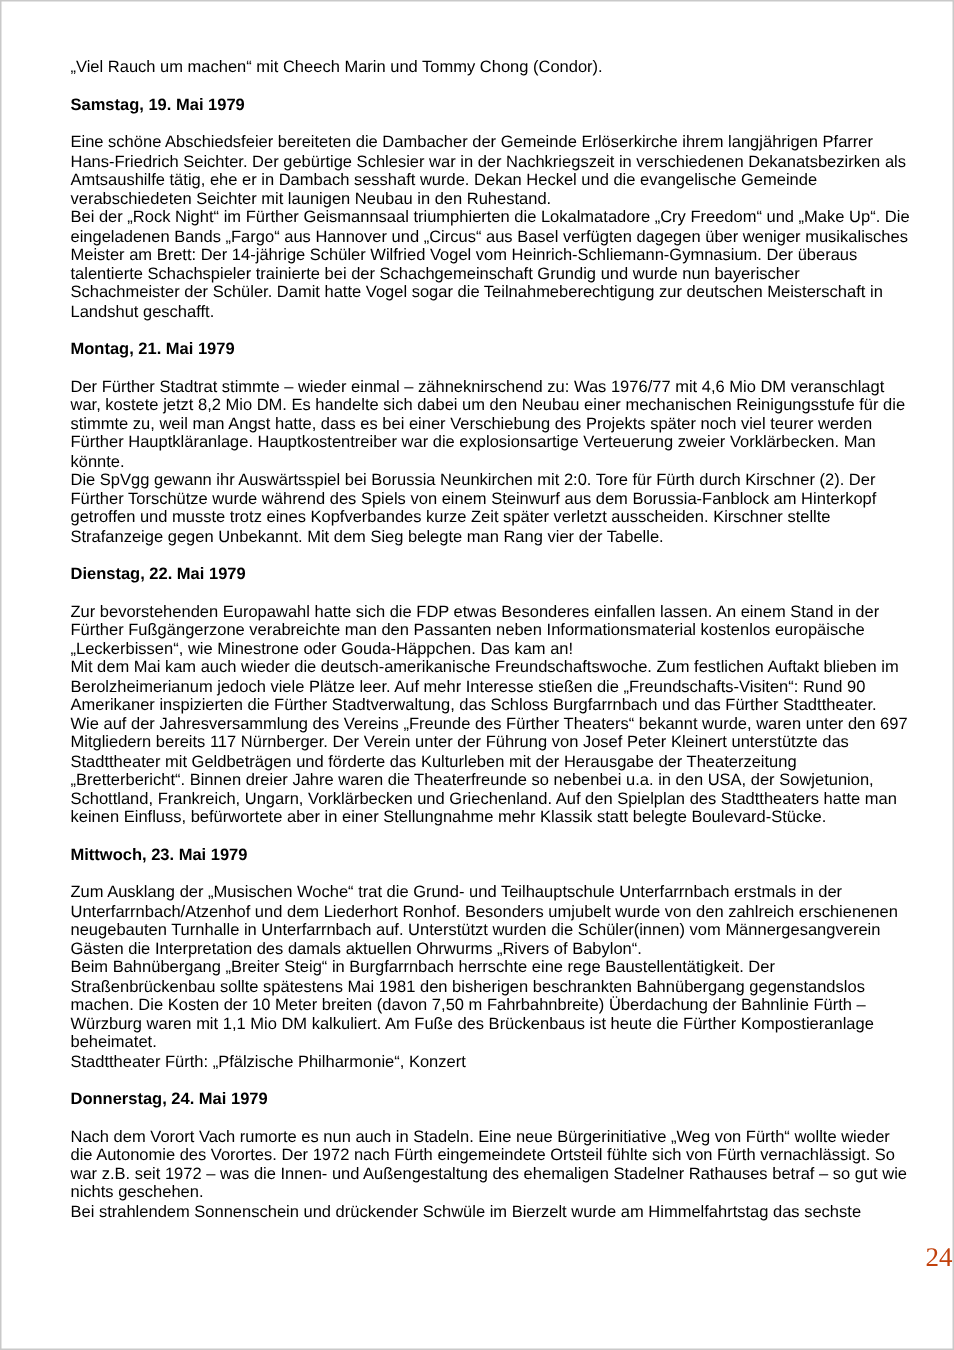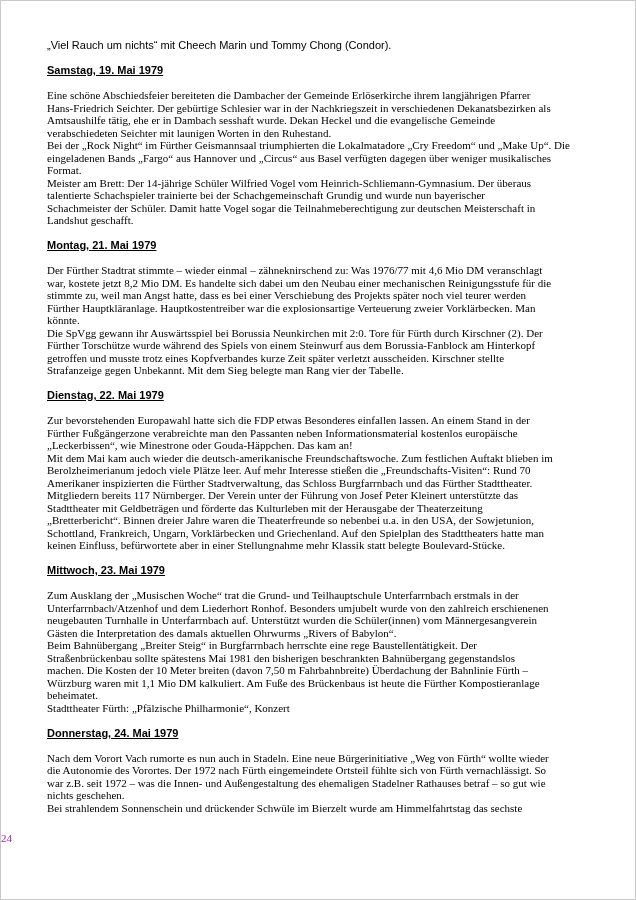--- a/index.html
+++ b/index.html
@@ -27,56 +27,53 @@
     width: 546px;
   }
   .line {
     white-space: nowrap;
     height: 12.5px;
   }
   .heading {
     font-weight: bold;
     margin: 12.5px 0;
     white-space: nowrap;
-    text-decoration: underline;
   }
   .paragraph {
     margin: 0;
-    font-family: Liberation Serif, serif;
   }
   .page-number {
     position: absolute;
     top: 829px;
     left: 0;
     width: 100%;
-    text-align: left;
+    text-align: right;
     font-family: "Liberation Serif", "DejaVu Serif", serif;
-    font-size: 11px;
+    font-size: 18px;
     line-height: 16px;
-    color: #a21caf;
+    color: #c2410c;
   }
 </style>
 </head>
 <body>
 
 <div class="page">
   <div class="content">
-    <div class="line">„Viel Rauch um nichts“ mit Cheech Marin und Tommy Chong (Condor).</div>
+    <div class="line">„Viel Rauch um machen“ mit Cheech Marin und Tommy Chong (Condor).</div>
     <div id="sections">
         <div class="heading">Samstag, 19. Mai 1979</div>
         <div class="paragraph">
           <div class="line">Eine schöne Abschiedsfeier bereiteten die Dambacher der Gemeinde Erlöserkirche ihrem langjährigen Pfarrer</div>
           <div class="line">Hans-Friedrich Seichter. Der gebürtige Schlesier war in der Nachkriegszeit in verschiedenen Dekanatsbezirken als</div>
           <div class="line">Amtsaushilfe tätig, ehe er in Dambach sesshaft wurde. Dekan Heckel und die evangelische Gemeinde</div>
-          <div class="line">verabschiedeten Seichter mit launigen Worten in den Ruhestand.</div>
+          <div class="line">verabschiedeten Seichter mit launigen Neubau in den Ruhestand.</div>
         </div>
         <div class="paragraph">
           <div class="line">Bei der „Rock Night“ im Fürther Geismannsaal triumphierten die Lokalmatadore „Cry Freedom“ und „Make Up“. Die</div>
           <div class="line">eingeladenen Bands „Fargo“ aus Hannover und „Circus“ aus Basel verfügten dagegen über weniger musikalisches</div>
-          <div class="line">Format.</div>
         </div>
         <div class="paragraph">
           <div class="line">Meister am Brett: Der 14-jährige Schüler Wilfried Vogel vom Heinrich-Schliemann-Gymnasium. Der überaus</div>
           <div class="line">talentierte Schachspieler trainierte bei der Schachgemeinschaft Grundig und wurde nun bayerischer</div>
           <div class="line">Schachmeister der Schüler. Damit hatte Vogel sogar die Teilnahmeberechtigung zur deutschen Meisterschaft in</div>
           <div class="line">Landshut geschafft.</div>
         </div>
         <div class="heading">Montag, 21. Mai 1979</div>
         <div class="paragraph">
           <div class="line">Der Fürther Stadtrat stimmte – wieder einmal – zähneknirschend zu: Was 1976/77 mit 4,6 Mio DM veranschlagt</div>
@@ -92,24 +89,25 @@
           <div class="line">Strafanzeige gegen Unbekannt. Mit dem Sieg belegte man Rang vier der Tabelle.</div>
         </div>
         <div class="heading">Dienstag, 22. Mai 1979</div>
         <div class="paragraph">
           <div class="line">Zur bevorstehenden Europawahl hatte sich die FDP etwas Besonderes einfallen lassen. An einem Stand in der</div>
           <div class="line">Fürther Fußgängerzone verabreichte man den Passanten neben Informationsmaterial kostenlos europäische</div>
           <div class="line">„Leckerbissen“, wie Minestrone oder Gouda-Häppchen. Das kam an!</div>
         </div>
         <div class="paragraph">
           <div class="line">Mit dem Mai kam auch wieder die deutsch-amerikanische Freundschaftswoche. Zum festlichen Auftakt blieben im</div>
-          <div class="line">Berolzheimerianum jedoch viele Plätze leer. Auf mehr Interesse stießen die „Freundschafts-Visiten“: Rund 70</div>
+          <div class="line">Berolzheimerianum jedoch viele Plätze leer. Auf mehr Interesse stießen die „Freundschafts-Visiten“: Rund 90</div>
           <div class="line">Amerikaner inspizierten die Fürther Stadtverwaltung, das Schloss Burgfarrnbach und das Fürther Stadttheater.</div>
         </div>
         <div class="paragraph">
+          <div class="line">Wie auf der Jahresversammlung des Vereins „Freunde des Fürther Theaters“ bekannt wurde, waren unter den 697</div>
           <div class="line">Mitgliedern bereits 117 Nürnberger. Der Verein unter der Führung von Josef Peter Kleinert unterstützte das</div>
           <div class="line">Stadttheater mit Geldbeträgen und förderte das Kulturleben mit der Herausgabe der Theaterzeitung</div>
           <div class="line">„Bretterbericht“. Binnen dreier Jahre waren die Theaterfreunde so nebenbei u.a. in den USA, der Sowjetunion,</div>
           <div class="line">Schottland, Frankreich, Ungarn, Vorklärbecken und Griechenland. Auf den Spielplan des Stadttheaters hatte man</div>
           <div class="line">keinen Einfluss, befürwortete aber in einer Stellungnahme mehr Klassik statt belegte Boulevard-Stücke.</div>
         </div>
         <div class="heading">Mittwoch, 23. Mai 1979</div>
         <div class="paragraph">
           <div class="line">Zum Ausklang der „Musischen Woche“ trat die Grund- und Teilhauptschule Unterfarrnbach erstmals in der</div>
           <div class="line">Unterfarrnbach/Atzenhof und dem Liederhort Ronhof. Besonders umjubelt wurde von den zahlreich erschienenen</div>

